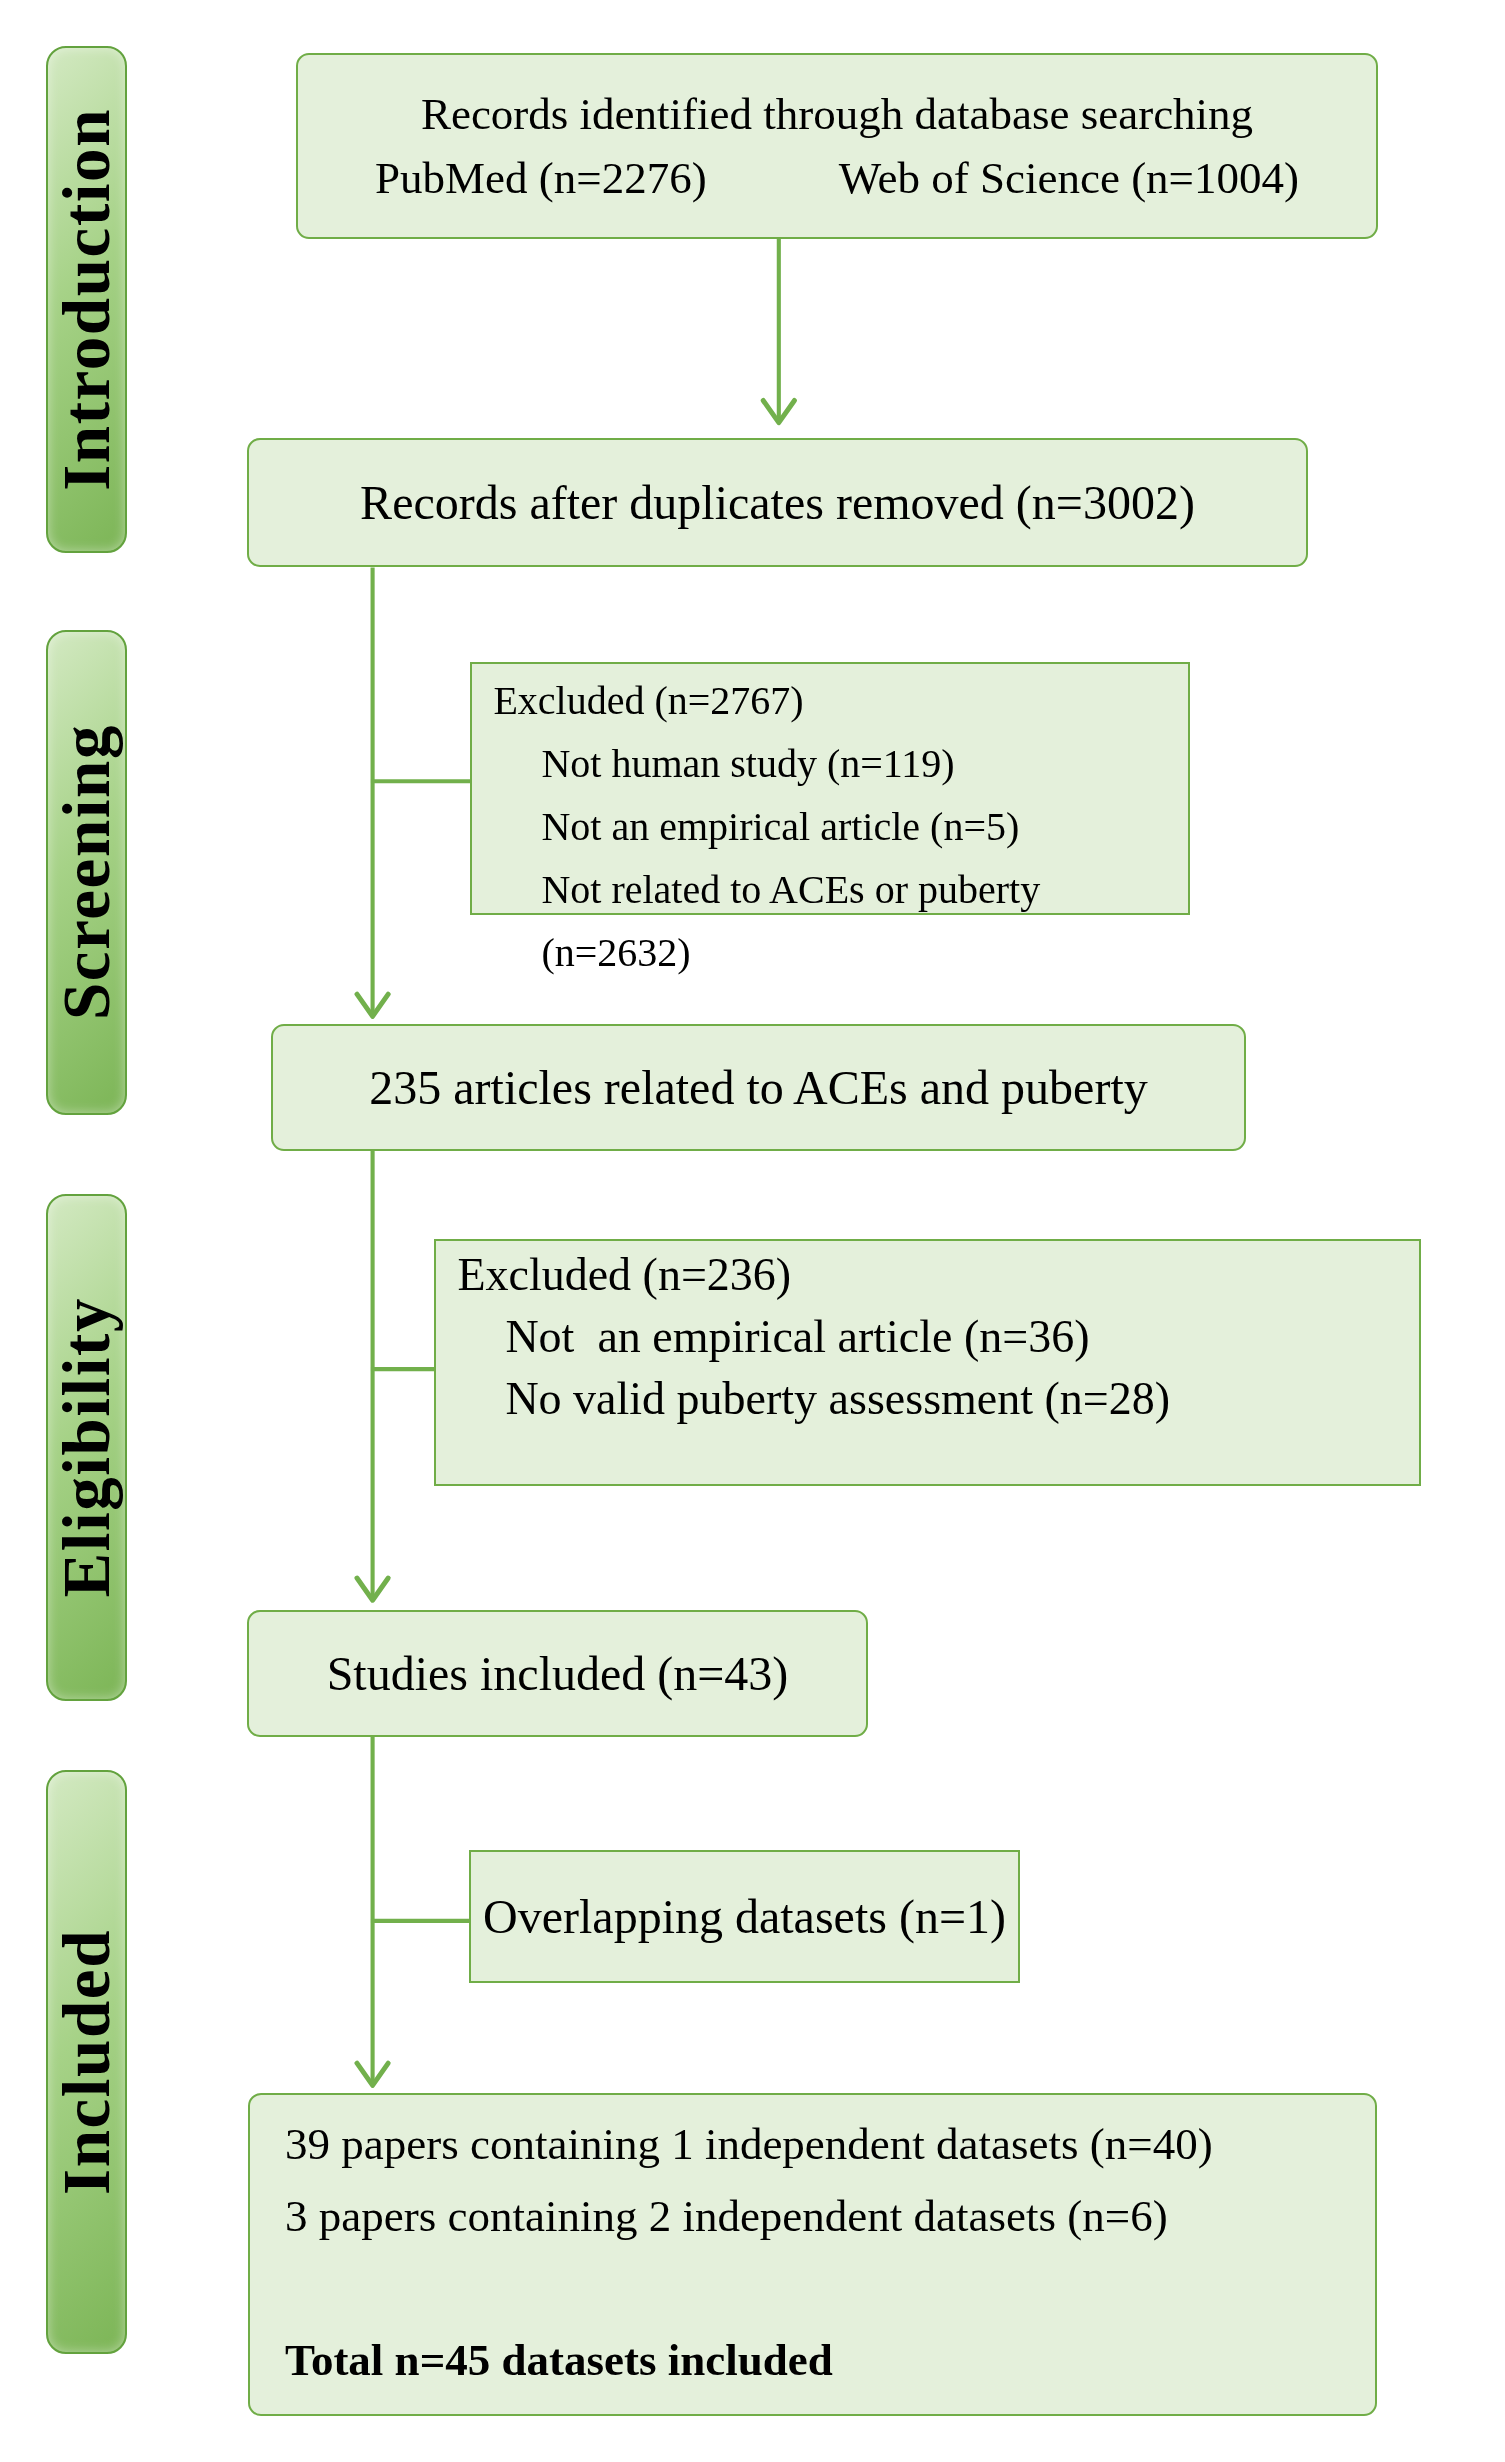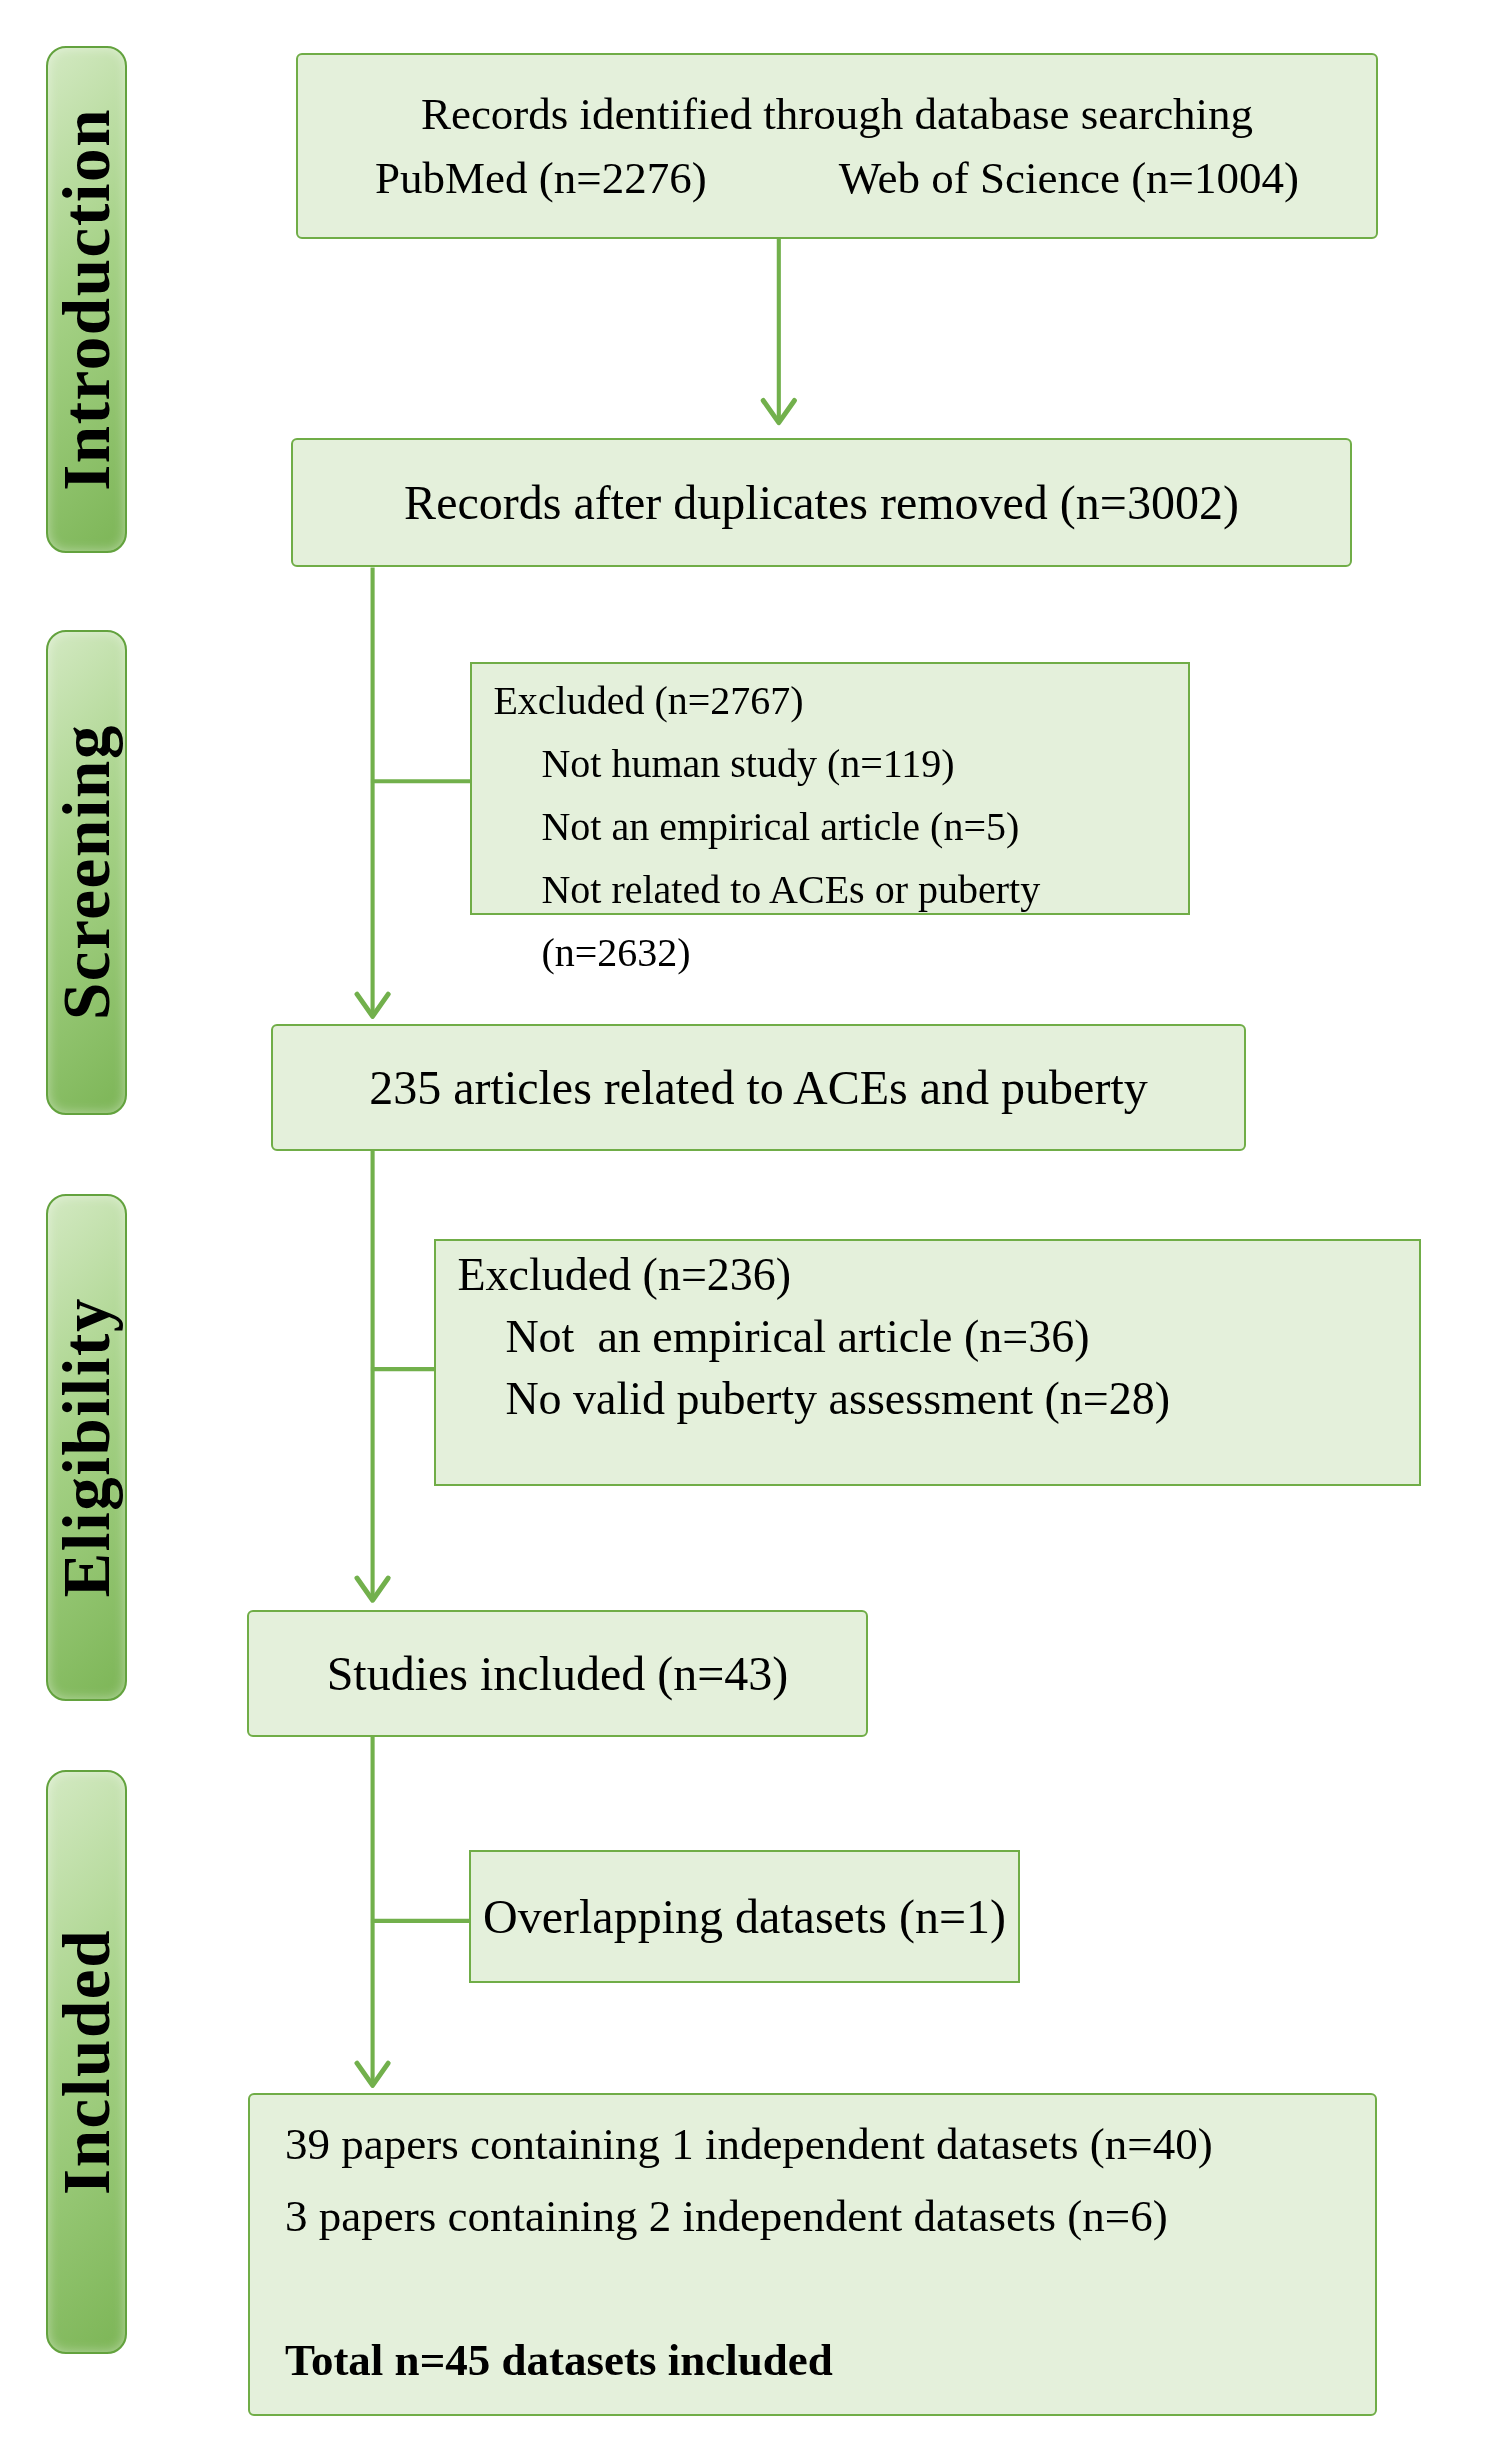--- a/index.html
+++ b/index.html
@@ -26,28 +26,28 @@
   }
   .stage.intro{top:46px;height:507px;}
   .stage.screening{top:630px;height:485px;}
   .stage.eligibility{top:1194px;height:507px;}
   .stage.included{top:1770px;height:584px;}
 
   
   .fbox{
     position:absolute;background:#e4f0db;border:2.5px solid #70ad47;box-sizing:border-box;
   }
-  .rounded{border-radius:6px;}
+  .rounded{border-radius:13px;}
   .center{display:flex;align-items:center;justify-content:center;text-align:center;}
 
   .bx-records{left:296px;top:53px;width:1082px;height:186px;font-size:45px;
     display:flex;flex-direction:column;align-items:center;justify-content:center;gap:11.5px;}
   .two-part{display:flex;gap:132px;white-space:nowrap;}
 
-  .bx-duplicates{left:247px;top:438px;width:1061px;height:129px;font-size:48px;margin-left:44px;}
+  .bx-duplicates{left:247px;top:438px;width:1061px;height:129px;font-size:48px;}
 
   .bx-excluded1{left:470px;top:662px;width:720px;height:253px;
     font-size:40px;line-height:63px;padding:5px 5px 0 21.4px;}
   .bx-excluded2{left:434px;top:1239px;width:987px;height:247px;
     font-size:46px;line-height:62px;padding:3.3px 5px 0 21.4px;}
   .exc-item{padding-left:48px;white-space:pre-wrap;}
 
   .bx-articles{left:239px;top:1024px;width:975px;height:127px;font-size:48px;margin-left:32px;}
   .bx-studies{left:247px;top:1610px;width:621px;height:127px;font-size:48px;}
   .bx-overlap{left:469px;top:1850px;width:551px;height:133px;font-size:48px;}

